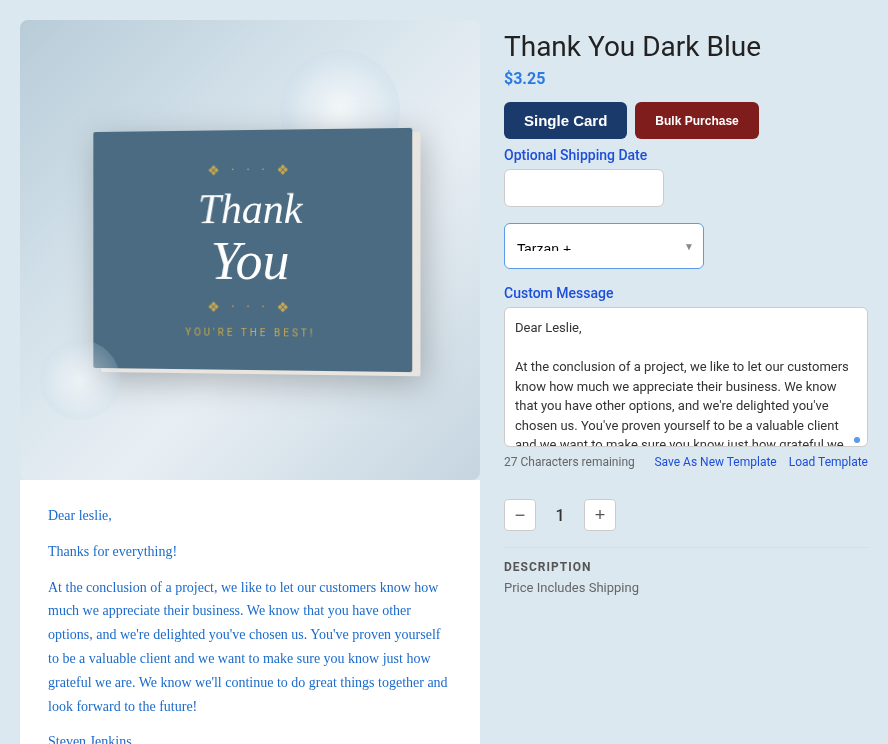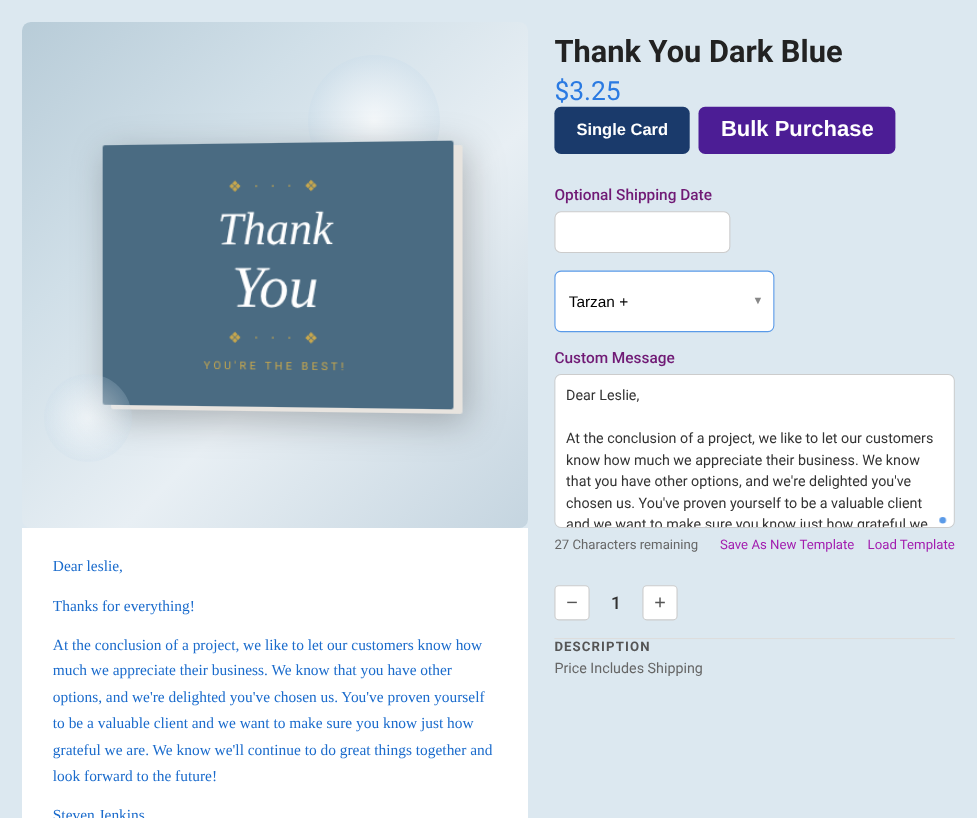--- a/index.html
+++ b/index.html
@@ -134,76 +134,77 @@
     
     .right-panel {
       flex: 1;
       display: flex;
       flex-direction: column;
       gap: 0;
       padding-top: 10px;
     }
     .product-title {
       font-size: 28px;
-      font-weight: 700;
+      font-weight: 400;
       color: #222;
       margin-bottom: 6px;
     }
     .product-price {
-      font-size: 24px;
-      font-weight: 400;
+      font-size: 16px;
+      font-weight: 700;
       color: #2a7ae2;
+      margin-bottom: 14px;
     }
     .purchase-type-buttons {
       display: flex;
       gap: 8px;
-      margin-bottom: 30px;
+      margin-bottom: 8px;
     }
     .btn-single-card {
       background: #1a3a6b;
       color: white;
       border: none;
       border-radius: 6px;
       padding: 10px 20px;
       font-size: 15px;
       font-weight: 600;
       cursor: pointer;
     }
     .btn-bulk-purchase {
-      background: #4c1d95;
+      background: #7f1d1d;
       color: white;
       border: none;
       border-radius: 6px;
       padding: 10px 20px;
-      font-size: 20px;
+      font-size: 12px;
       font-weight: 600;
       cursor: pointer;
     }
     .field-label {
       font-size: 14px;
-      color: #701a75;
+      color: #1d4ed8;
       margin-bottom: 6px;
       font-weight: 500;
     }
     .field-section {
       margin-bottom: 16px;
     }
     .shipping-date-input {
       width: 160px;
       height: 38px;
       border: 1.5px solid #ccc;
       border-radius: 6px;
       padding: 0 10px;
       font-size: 14px;
       background: white;
       outline: none;
     }
     .handwriting-select {
       width: 200px;
-      height: 56px;
+      height: 46px;
       border: 1.5px solid #5a9ae8;
       border-radius: 6px;
       padding: 17px 12px;
       font-size: 14px;
       background: white;
       outline: none;
       appearance: none;
       cursor: pointer;
       position: relative;
     }
@@ -244,21 +245,21 @@
     .chars-remaining {
       font-size: 12px;
       color: #666;
     }
     .template-actions {
       display: flex;
       gap: 12px;
     }
     .template-link {
       font-size: 12px;
-      color: #a21caf;
+      color: #1d4ed8;
       text-decoration: none;
       cursor: pointer;
     }
     .quantity-row {
       display: flex;
       align-items: center;
       gap: 12px;
       margin-bottom: 16px;
     }
     .qty-btn {
@@ -288,20 +289,21 @@
       border-radius: 6px;
       padding: 14px 28px;
       font-size: 14px;
       font-weight: 700;
       letter-spacing: 1.5px;
       cursor: pointer;
       flex: 1;
     }
     .description-section {
       border-top: 1px solid #ddd;
+      padding-top: 12px;
     }
     .description-label {
       font-size: 12px;
       font-weight: 700;
       color: #555;
       letter-spacing: 1px;
       text-transform: uppercase;
       margin-bottom: 6px;
     }
     .description-text {

